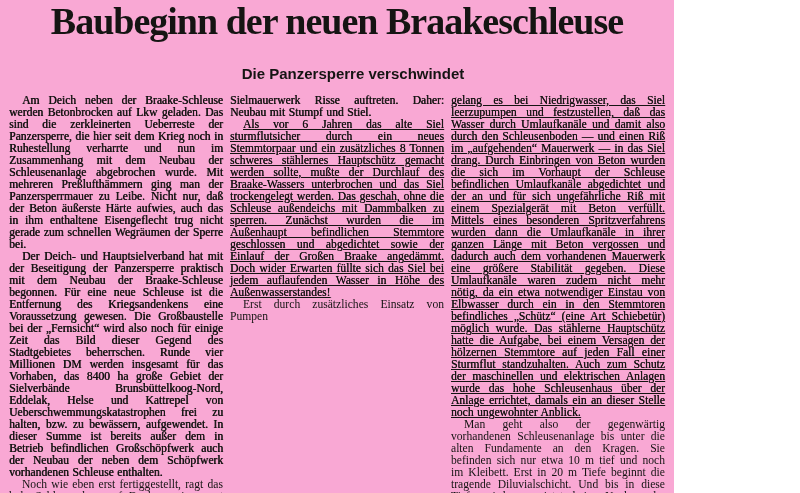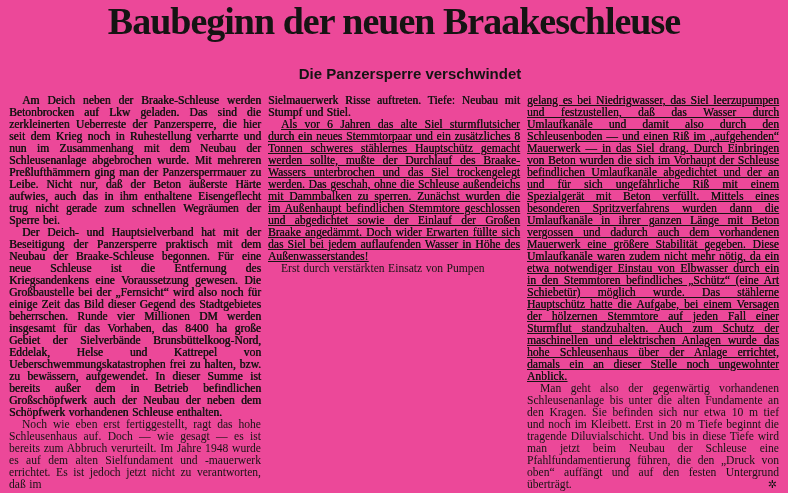--- a/index.html
+++ b/index.html
@@ -1,18 +1,18 @@
 <!DOCTYPE html>
 <html lang="de"><head>
 <meta charset="utf-8">
 <style>
   html,body{margin:0;padding:0;}
   .page{
-    width:788px;height:493px;overflow:hidden;position:relative;
-    background:#ec4899;
+    width:674px;height:493px;overflow:hidden;position:relative;
+    background:#f9a8d4;
     color:#151413;
     font-family:"Liberation Serif", serif;
   }
   .headline{
     text-align:center;
     font-size:38px;line-height:40px;font-weight:bold;
     letter-spacing:-1px;
     margin-top:1px;
     white-space:nowrap;
   }
@@ -61,23 +61,23 @@
 
   <div class="columns">
 
     <div class="col">
       <p class="indent w-heavy">Am Deich neben der Braake-Schleuse werden Betonbrocken auf Lkw geladen. Das sind die zerkleinerten Ueberreste der Panzersperre, die hier seit dem Krieg noch in Ruhestellung verharrte und nun im Zusammenhang mit dem Neubau der Schleusenanlage abgebrochen wurde. Mit mehreren Preßlufthämmern ging man der Panzersperrmauer zu Leibe. Nicht nur, daß der Beton äußerste Härte aufwies, auch das in ihm enthaltene Eisengeflecht trug nicht gerade zum schnellen Wegräumen der Sperre bei.</p>
       <p class="indent w-heavy">Der Deich- und Hauptsielverband hat mit der Beseitigung der Panzersperre praktisch mit dem Neubau der Braake-Schleuse begonnen. Für eine neue Schleuse ist die Entfernung des Kriegsandenkens eine Voraussetzung gewesen. Die Großbaustelle bei der „Fernsicht“ wird also noch für einige Zeit das Bild dieser Gegend des Stadtgebietes beherrschen. Runde vier Millionen DM werden insgesamt für das Vorhaben, das 8400 ha große Gebiet der Sielverbände Brunsbüttelkoog-Nord, Eddelak, Helse und Kattrepel von Ueberschwemmungskatastrophen frei zu halten, bzw. zu bewässern, aufgewendet. In dieser Summe ist bereits außer dem in Betrieb befindlichen Großschöpfwerk auch der Neubau der neben dem Schöpfwerk vorhandenen Schleuse enthalten.</p>
       <p class="indent">Noch wie eben erst fertiggestellt, ragt das hohe Schleusenhaus auf. Doch — wie gesagt — es ist bereits zum Abbruch verurteilt. Im Jahre 1948 wurde es auf dem alten Sielfundament und -mauerwerk errichtet. Es ist jedoch jetzt nicht zu verantworten, daß im</p>
     </div>
 
     <div class="col">
-      <p class="w-heavy">Sielmauerwerk Risse auftreten. Tiefe: Neubau mit Stumpf und Stiel.</p>
+      <p class="w-heavy">Sielmauerwerk Risse auftreten. Daher: Neubau mit Stumpf und Stiel.</p>
       <p class="indent w-med">Als vor 6 Jahren das alte Siel sturmflutsicher durch ein neues Stemmtorpaar und ein zusätzliches 8 Tonnen schweres stählernes Hauptschütz gemacht werden sollte, mußte der Durchlauf des Braake-Wassers unterbrochen und das Siel trockengelegt werden. Das geschah, ohne die Schleuse außendeichs mit Dammbalken zu sperren. Zunächst wurden die im Außenhaupt befindlichen Stemmtore geschlossen und abgedichtet sowie der Einlauf der Großen Braake angedämmt. Doch wider Erwarten füllte sich das Siel bei jedem auflaufenden Wasser in Höhe des Außenwasserstandes!</p>
-      <p class="indent">Erst durch verstärkten Einsatz von Pumpen</p>
+      <p class="indent">Erst durch zusätzliches Einsatz von Pumpen</p>
     </div>
 
     <div class="col">
       <p class="w-med">gelang es bei Niedrigwasser, das Siel leerzupumpen und festzustellen, daß das Wasser durch Umlaufkanäle und damit also durch den Schleusenboden — und einen Riß im „aufgehenden“ Mauerwerk — in das Siel drang. Durch Einbringen von Beton wurden die sich im Vorhaupt der Schleuse befindlichen Umlaufkanäle abgedichtet und der an und für sich ungefährliche Riß mit einem Spezialgerät mit Beton verfüllt. Mittels eines besonderen Spritzverfahrens wurden dann die Umlaufkanäle in ihrer ganzen Länge mit Beton vergossen und dadurch auch dem vorhandenen Mauerwerk eine größere Stabilität gegeben. Diese Umlaufkanäle waren zudem nicht mehr nötig, da ein etwa notwendiger Einstau von Elbwasser durch ein in den Stemmtoren befindliches „Schütz“ (eine Art Schiebetür) möglich wurde. Das stählerne Hauptschütz hatte die Aufgabe, bei einem Versagen der hölzernen Stemmtore auf jeden Fall einer Sturmflut standzuhalten. Auch zum Schutz der maschinellen und elektrischen Anlagen wurde das hohe Schleusenhaus über der Anlage errichtet, damals ein an dieser Stelle noch ungewohnter Anblick.</p>
       <p class="indent closing">
         <span>Man geht also der gegenwärtig vorhandenen Schleusenanlage bis unter die alten Fundamente an den Kragen. Sie befinden sich nur etwa 10 m tief und noch im Kleibett. Erst in 20 m Tiefe beginnt die tragende Diluvialschicht. Und bis in diese Tiefe wird man jetzt beim Neubau der Schleuse eine Pfahlfundamentierung führen, die den „Druck von oben“ auffängt und auf den festen Untergrund überträgt.</span>
         <span class="endmark">✲</span>
       </p>
     </div>
 

